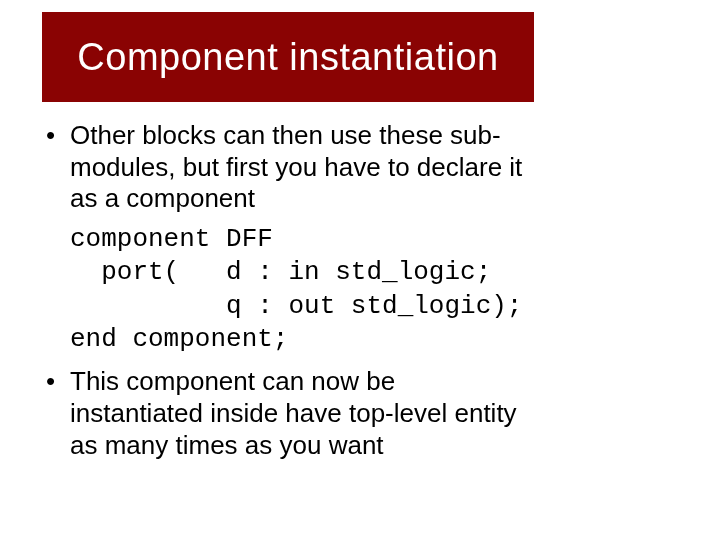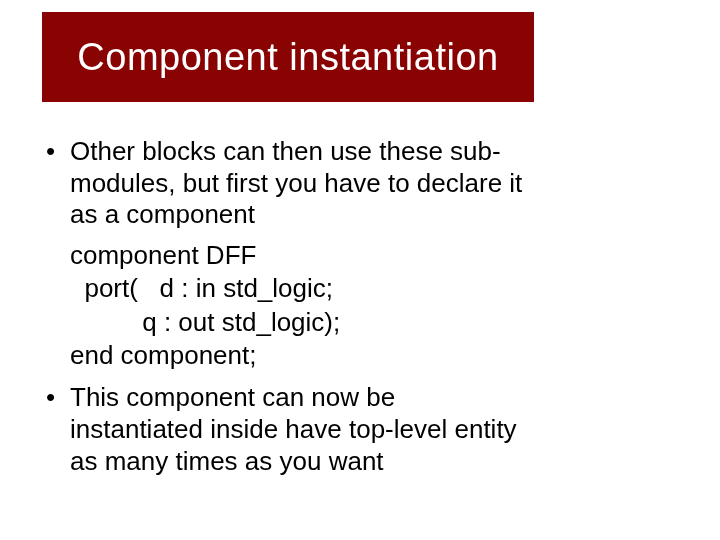--- a/index.html
+++ b/index.html
@@ -30,21 +30,21 @@
     justify-content: center;
   }
   .title-text {
     color: #ffffff;
     font-size: 38px;
     font-weight: 400;
     letter-spacing: 0.5px;
   }
   .content {
     position: absolute;
-    top: 136px;
+    top: 120px;
     left: 42px;
     right: 42px;
   }
   ul.bullets {
     margin: 0;
     padding: 0;
     list-style: none;
   }
   ul.bullets > li {
     position: relative;
@@ -54,21 +54,21 @@
     margin-bottom: 8px;
   }
   ul.bullets > li::before {
     content: "•";
     position: absolute;
     left: 4px;
     top: 0;
     font-size: 26px;
   }
   .codeblock {
-    font-family: Liberation Sans, sans-serif;
+    font-family: Liberation Mono, monospace;
     font-size: 26px;
     line-height: 1.28;
     white-space: pre;
     margin-top: 2px;
     margin-bottom: 10px;
     padding-left: 28px;
   }
 </style>
 </head>
 <body>

